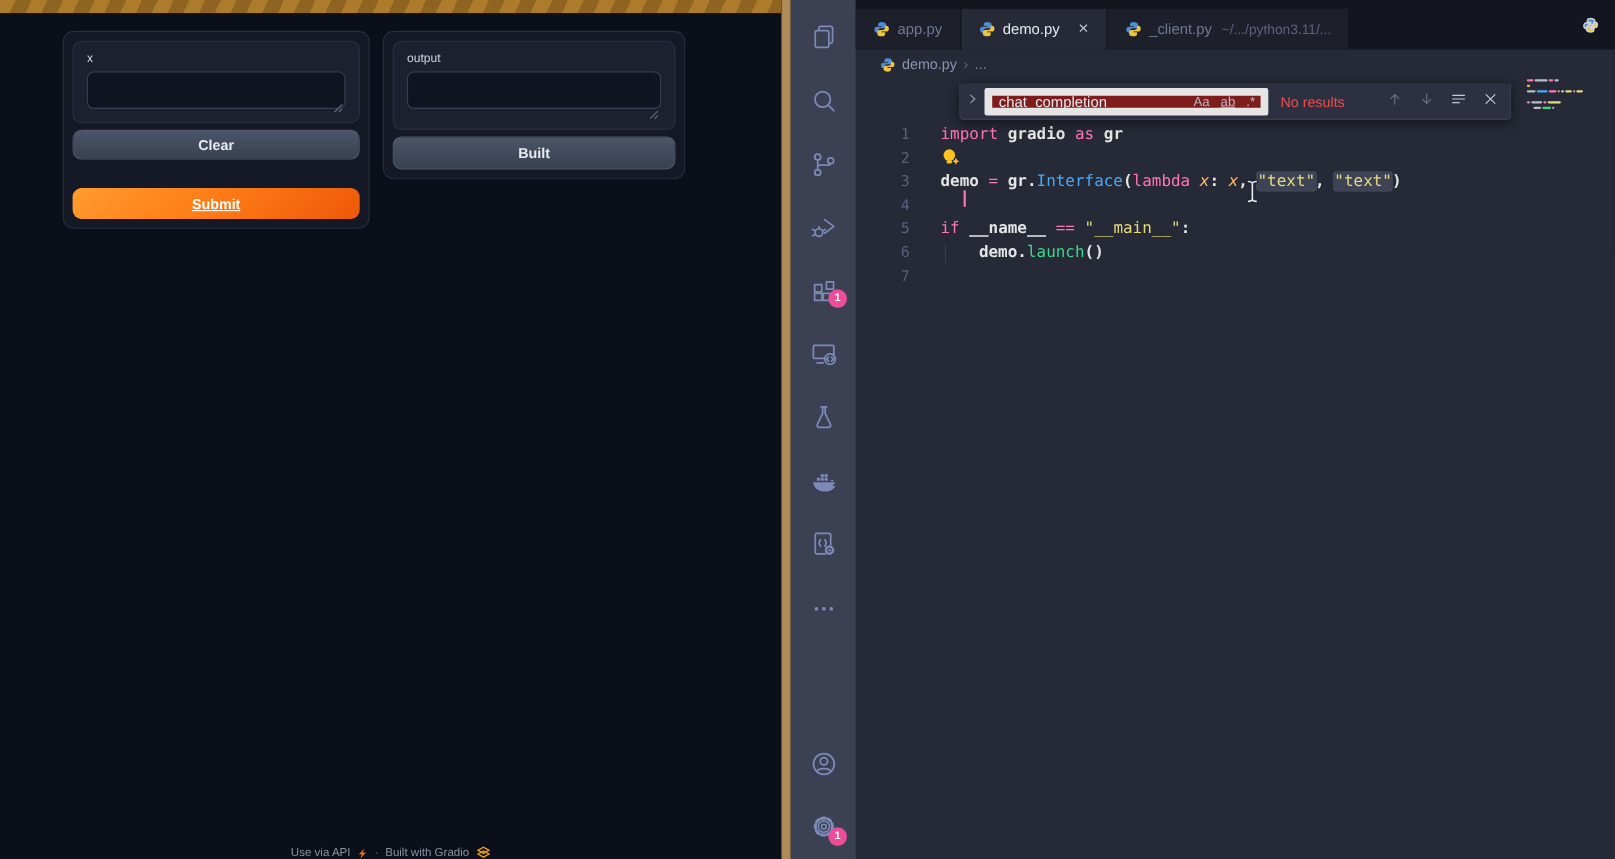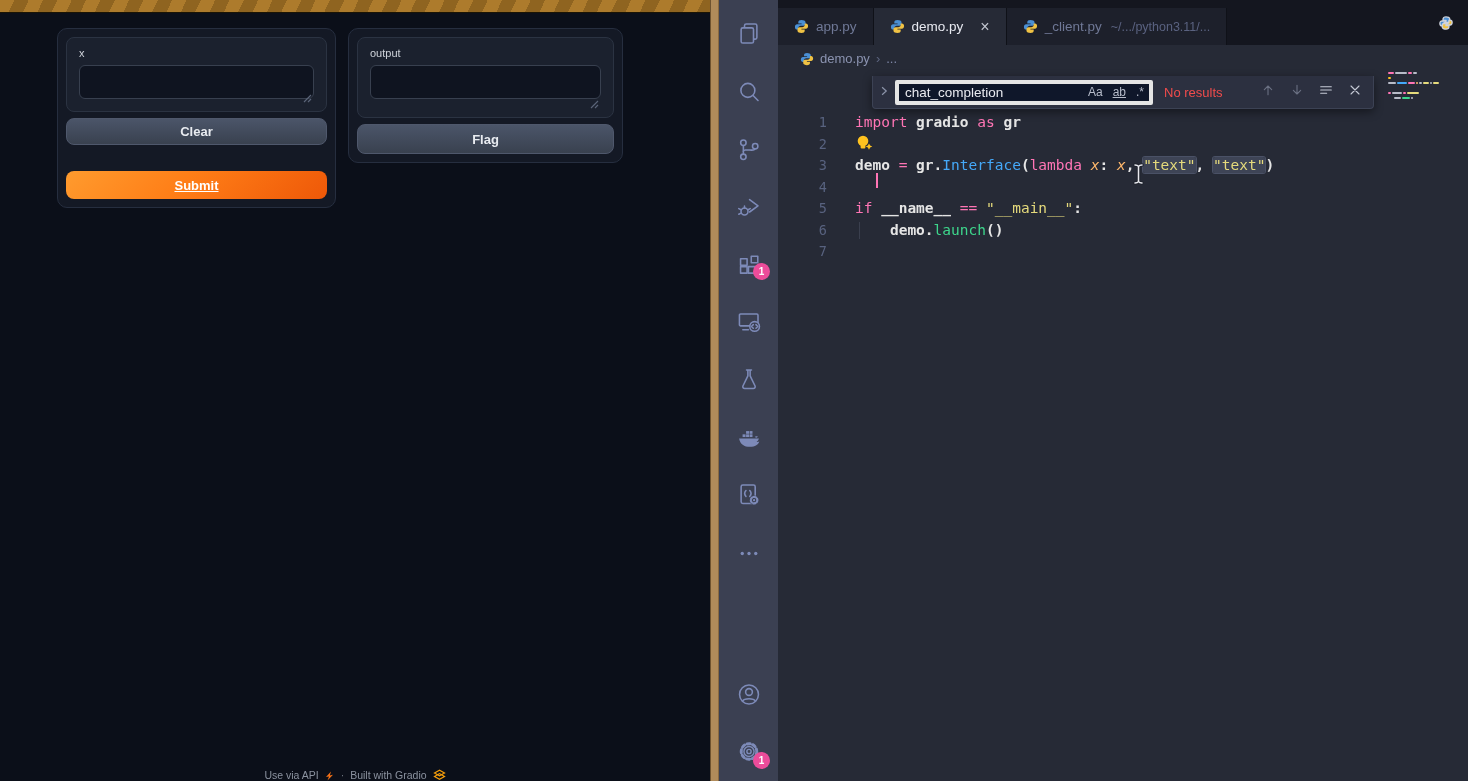--- a/index.html
+++ b/index.html
@@ -64,21 +64,21 @@
   .breadcrumbs .bc-tail { color:#7d86a6; }
 
   .editor { position:absolute; left:0; top:72px; width:100%; height:709px; }
 
   
   .find-widget { position:absolute; left:94px; top:4px; width:502px; height:33px;
     background:#2c3040; border:1px solid #3c4254; border-top:none; border-radius:0 0 4px 4px;
     box-shadow:0 3px 10px rgba(0,0,0,.45); display:flex; align-items:center; z-index:5; }
   .fw-chevron { width:22px; text-align:center; color:#8d95ab; flex:0 0 auto; }
   .fw-chevron svg { width:12px; height:12px; stroke:#8d95ab; fill:none; stroke-width:1.6; }
-  .fw-input { position:relative; width:258px; height:25px; background:#0f172a; border:4px solid #e5e5e5;
+  .fw-input { position:relative; width:258px; height:25px; background:#7f1d1d; border:7px solid #e5e5e5;
     border-radius:2px; display:flex; align-items:center; flex:0 0 auto; }
   .fw-input input { flex:1; min-width:0; background:transparent; border:none; outline:none;
     color:#e8eaf0; font-size:13.5px; padding:0 6px; font-family:"Liberation Sans",sans-serif; }
   .fw-toggle { flex:0 0 auto; font-size:12px; color:#b6bcca; padding:0 5px; cursor:pointer; }
   .fw-toggle.ww { text-decoration:underline; }
   .fw-status { margin-left:11px; font-size:13px; color:#f14c4c; white-space:nowrap; }
   .fw-actions { margin-left:auto; display:flex; align-items:center; gap:13px; padding-right:10px; }
   .fw-actions svg { width:16px; height:16px; fill:none; stroke-linecap:round; stroke-linejoin:round; }
   .fw-dim svg { stroke:#6b7183; stroke-width:1.6; }
   .fw-lit svg { stroke:#c6cad6; stroke-width:1.6; }
@@ -128,21 +128,21 @@
     </div>
 
     <div class="gr-panel right">
       <div class="gr-block">
         <label class="gr-label">output</label>
         <textarea class="gr-textarea" style=""></textarea>
         <svg class="gr-resize" viewBox="0 0 9 9">
           <path d="M8 1 L1 8 M8 5 L5 8" stroke="#5a6478" stroke-width="1.2" fill="none"></path>
         </svg>
       </div>
-      <button class="gr-btn">Flag</button>
+      <button class="gr-btn">Built</button>
     </div>
 
     <div class="gr-footer">
       <span>Use via API</span>
       <svg width="10" height="10" viewBox="0 0 10 10">
         <path d="M6 0.5 L1 6 l3-0.6 L2.5 9.5 8 3.8 4.8 4.4 Z" fill="#f97316"></path>
       </svg>
       <span class="sep">·</span>
       <span>Built with Gradio</span>
       <svg width="13" height="12" viewBox="0 0 13 12">

